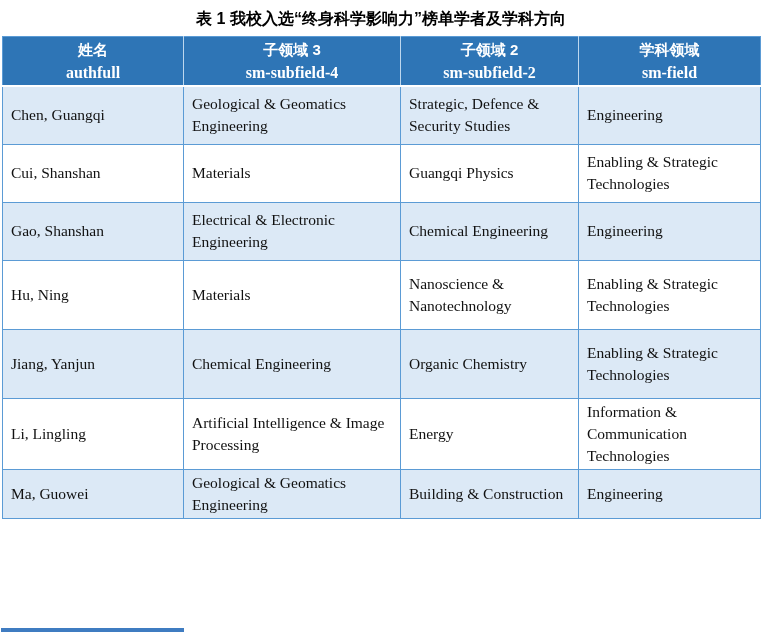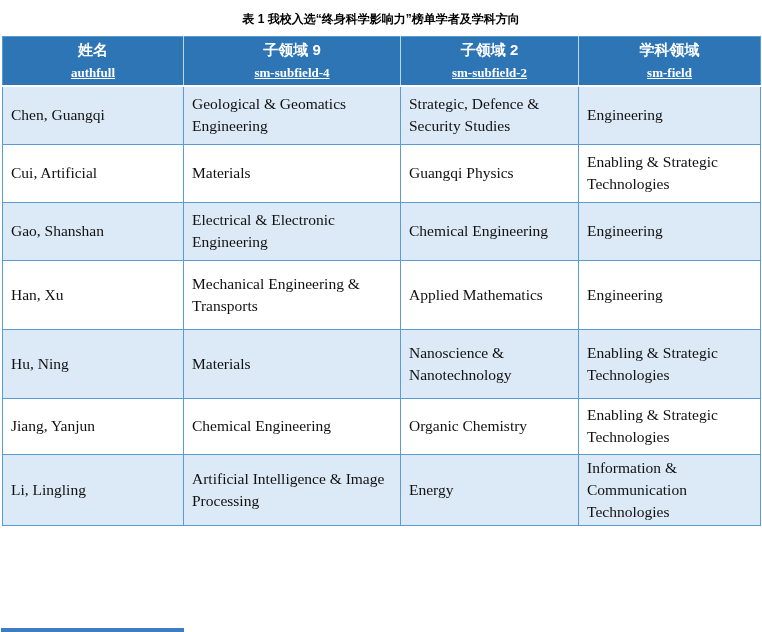--- a/index.html
+++ b/index.html
@@ -12,21 +12,21 @@
     width: 762px;
     height: 632px;
     background: #ffffff;
     overflow: hidden;
     font-family: "Liberation Serif", serif;
     color: #111111;
   }
   .caption {
     text-align: center;
     font-weight: bold;
-    font-size: 12px;
+    font-size: 16px;
     line-height: 24px;
     padding-top: 7px;
     padding-bottom: 5px;
     font-family: "Liberation Sans", sans-serif;
     color: #000000;
   }
   table.scholars {
     border-collapse: collapse;
     table-layout: fixed;
     width: 758px;
@@ -46,23 +46,22 @@
   th + th { border-left: 1px solid #BDD7EE; }
   th .zh {
     display: block;
     font-family: "Liberation Sans", sans-serif;
     font-size: 15px;
     line-height: 23px;
   }
   th .en {
     display: block;
     font-family: "Liberation Serif", serif;
-    font-size: 13px;
+    font-size: 16px;
     line-height: 23px;
-    text-decoration: underline;
   }
   td {
     border: 1px solid var(--grid-border, #5B9BD5);
     font-size: 15.5px;
     line-height: 22px;
     padding: 2px 6px 2px 8px;
     vertical-align: middle;
     background: var(--white-row-bg, #ffffff);
   }
   tbody tr { height: 58px; }
@@ -93,73 +92,73 @@
       <col style="width:178px">
       <col style="width:182px">
     </colgroup>
     <thead>
       <tr>
           <th>
             <span class="zh">姓名</span>
             <span class="en">authfull</span>
           </th>
           <th>
-            <span class="zh">子领域 9</span>
+            <span class="zh">子领域 3</span>
             <span class="en">sm-subfield-4</span>
           </th>
           <th>
             <span class="zh">子领域 2</span>
             <span class="en">sm-subfield-2</span>
           </th>
           <th>
             <span class="zh">学科领域</span>
             <span class="en">sm-field</span>
           </th>
         </tr>
     </thead>
     <tbody>
         <tr>
           <td>Chen, Guangqi</td>
           <td>Geological &amp; Geomatics Engineering</td>
           <td>Strategic, Defence &amp; Security Studies</td>
           <td>Engineering</td>
         </tr>
         <tr>
-          <td>Cui, Artificial</td>
+          <td>Cui, Shanshan</td>
           <td>Materials</td>
           <td>Guangqi Physics</td>
           <td>Enabling &amp; Strategic Technologies</td>
         </tr>
         <tr>
           <td>Gao, Shanshan</td>
           <td>Electrical &amp; Electronic Engineering</td>
           <td>Chemical Engineering</td>
-          <td>Engineering</td>
-        </tr>
-        <tr>
-          <td>Han, Xu</td>
-          <td>Mechanical Engineering &amp; Transports</td>
-          <td>Applied Mathematics</td>
           <td>Engineering</td>
         </tr>
         <tr>
           <td>Hu, Ning</td>
           <td>Materials</td>
           <td>Nanoscience &amp; Nanotechnology</td>
           <td>Enabling &amp; Strategic Technologies</td>
         </tr>
         <tr>
           <td>Jiang, Yanjun</td>
           <td>Chemical Engineering</td>
           <td>Organic Chemistry</td>
           <td>Enabling &amp; Strategic Technologies</td>
         </tr>
         <tr>
           <td>Li, Lingling</td>
           <td>Artificial Intelligence &amp; Image Processing</td>
           <td>Energy</td>
           <td>Information &amp; Communication Technologies</td>
         </tr>
+        <tr>
+          <td>Ma, Guowei</td>
+          <td>Geological &amp; Geomatics Engineering</td>
+          <td>Building &amp; Construction</td>
+          <td>Engineering</td>
+        </tr>
       </tbody>
   </table>
 
   <div class="sliver"></div>
 </div>
 
 </body></html>

